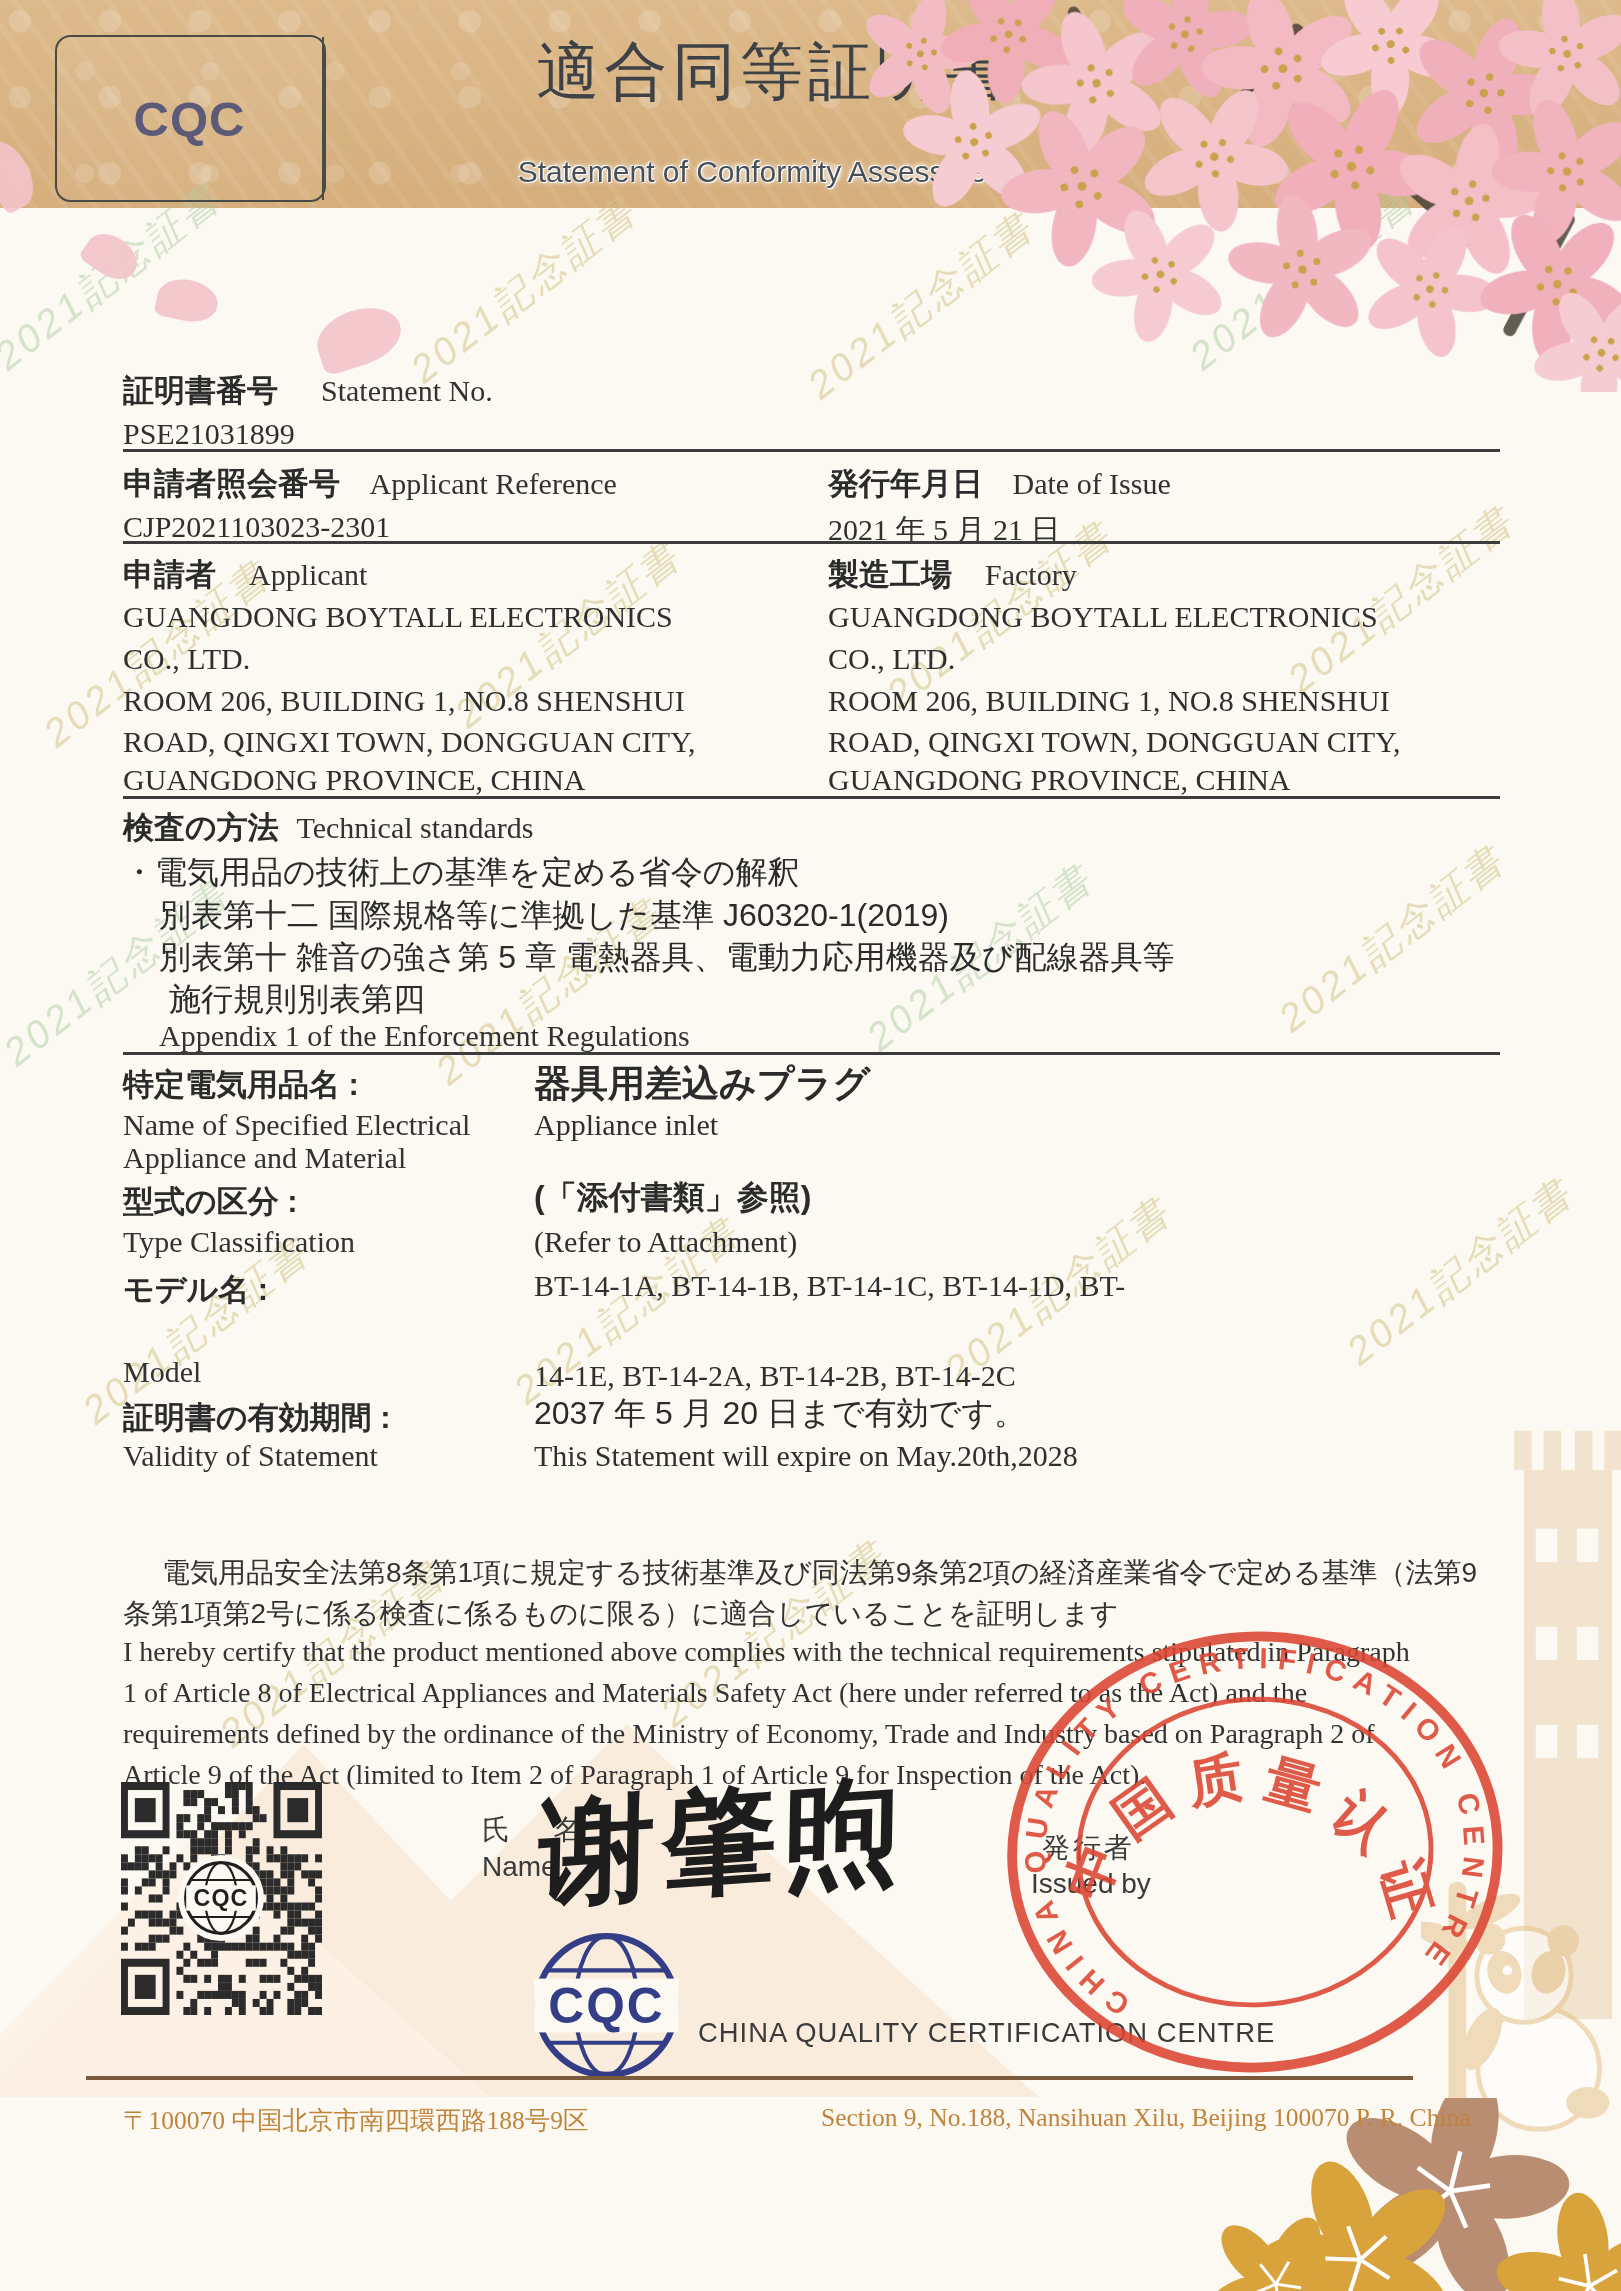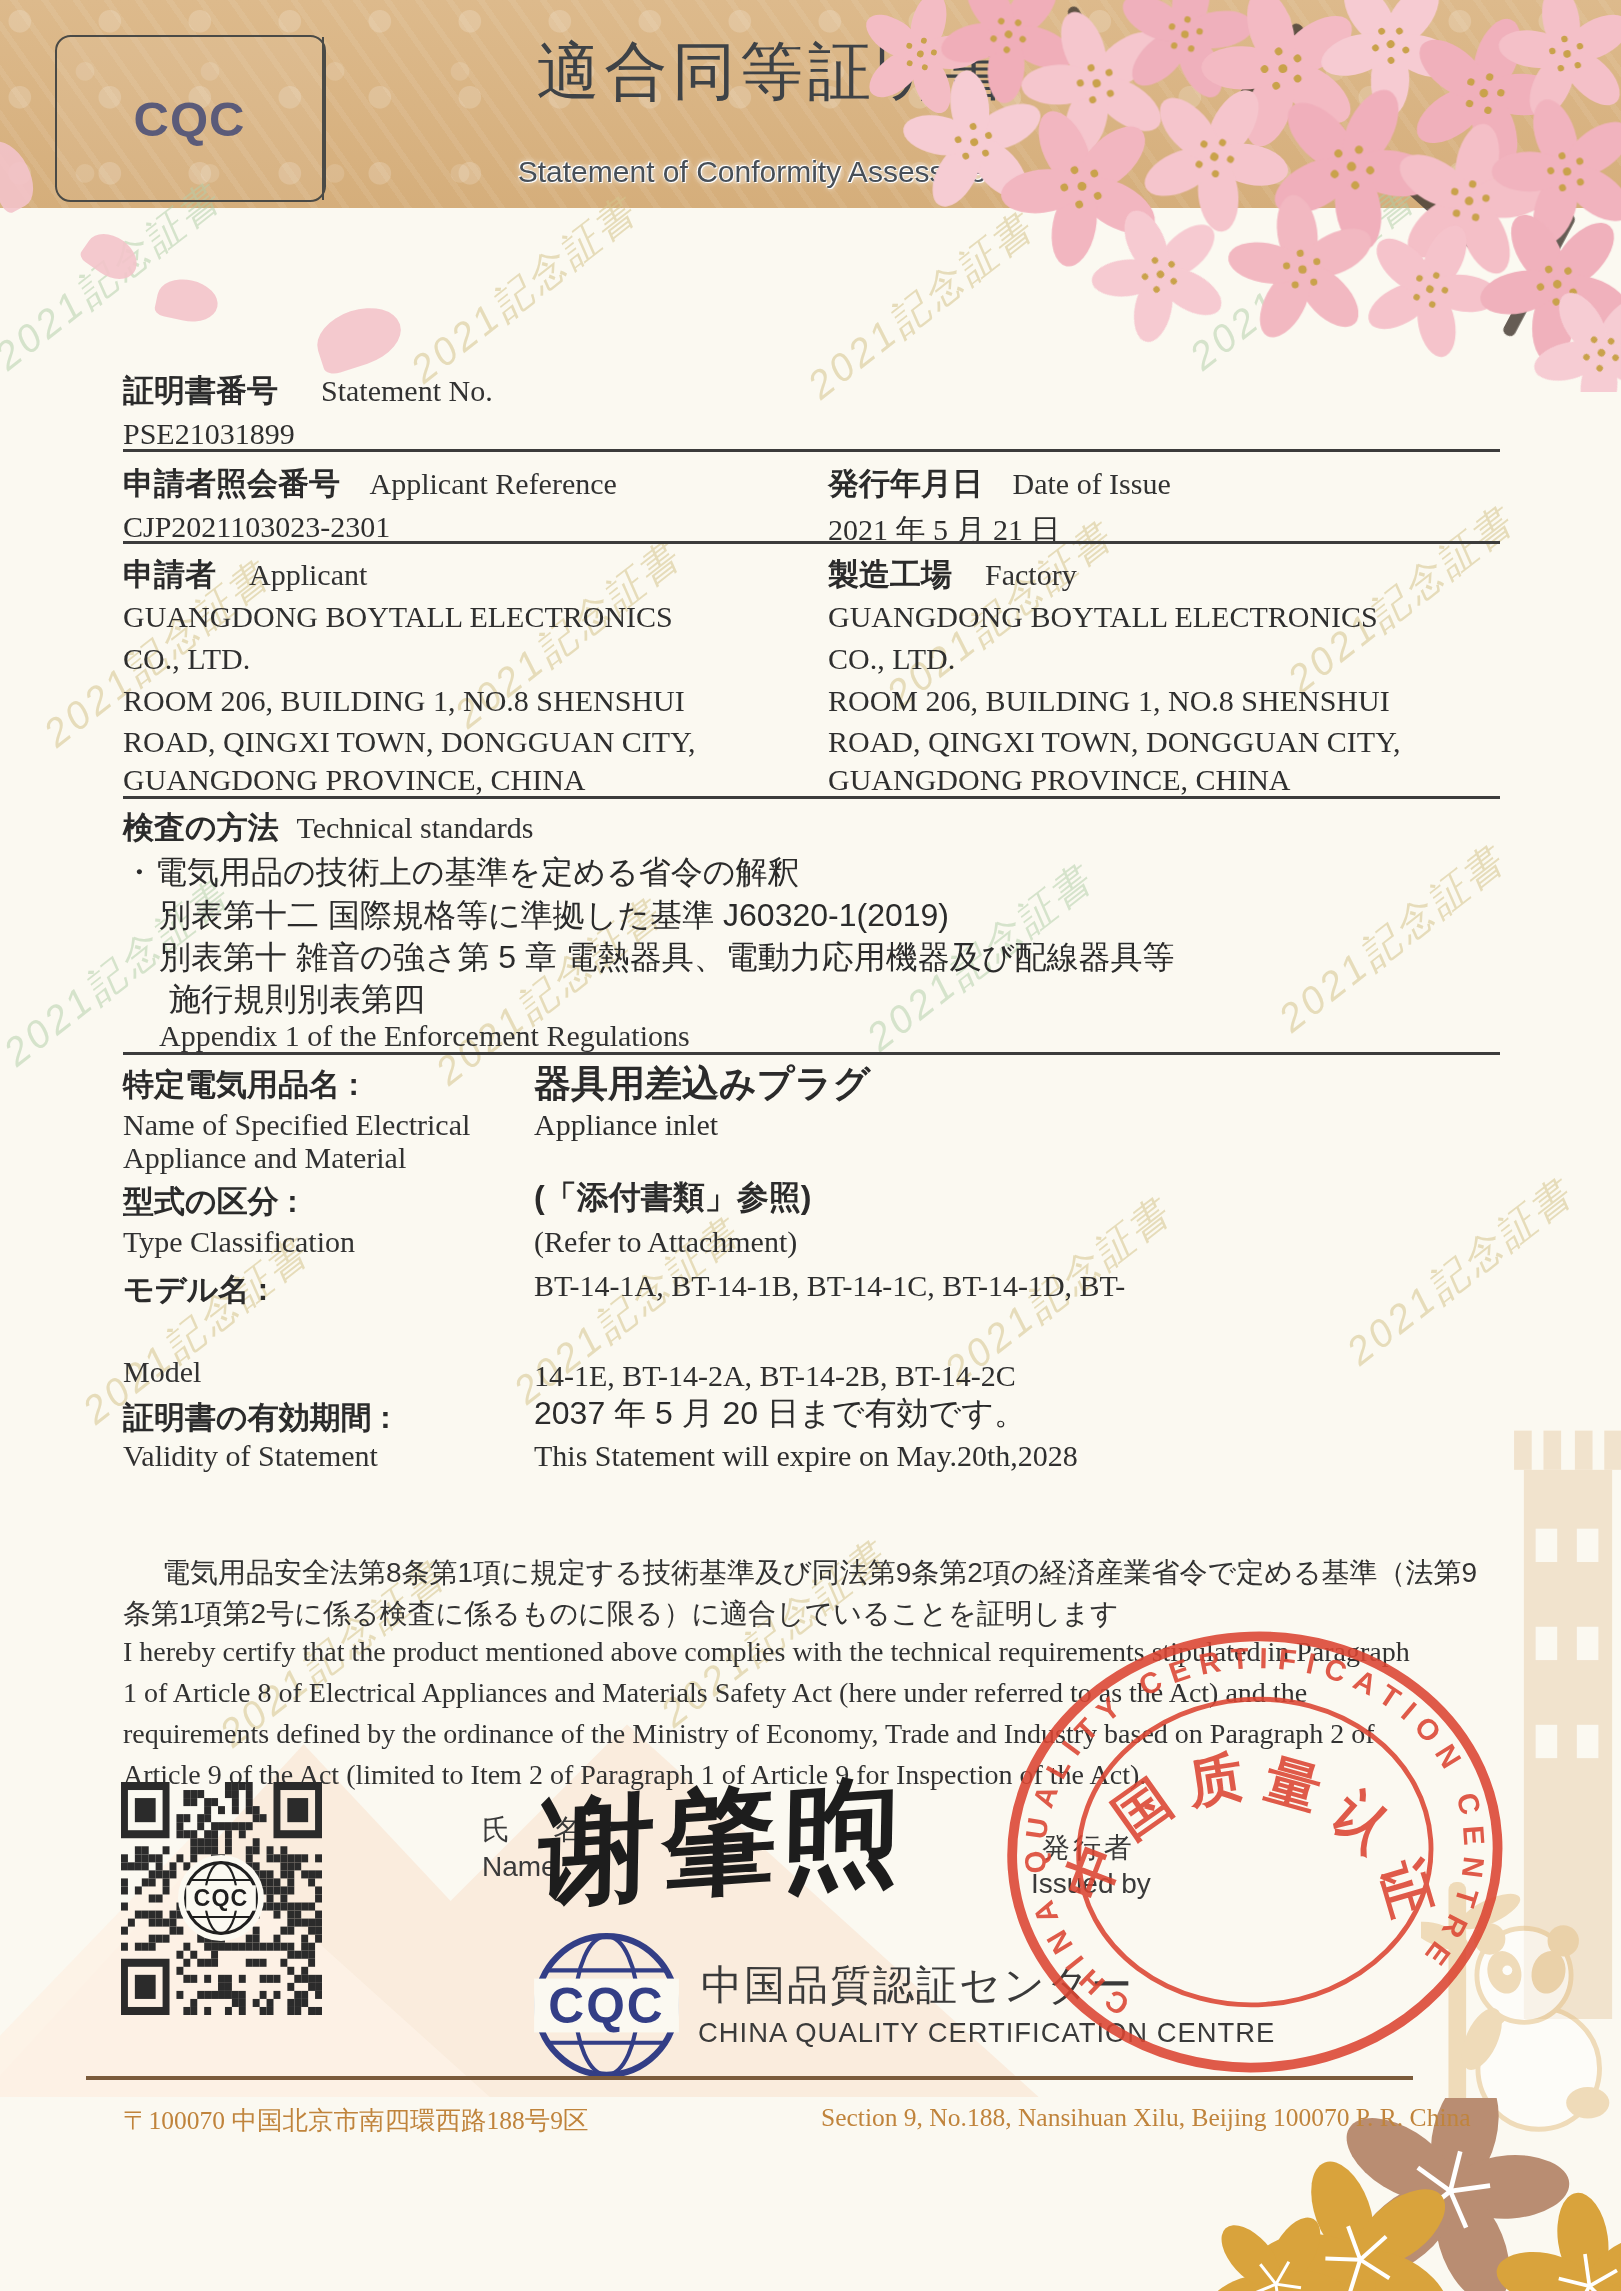--- a/index.html
+++ b/index.html
@@ -626,21 +626,20 @@
   <div class="ln sig-label" style="left:1031px;top:1868px;">Issued by</div>
 
   <svg class="ln" style="left:532px;top:1931px;" width="149" height="149" viewBox="0 0 144 144">
     <circle cx="72" cy="72" r="67" fill="none" stroke="#333e86" stroke-width="6"></circle>
     <ellipse cx="72" cy="72" rx="30" ry="67" fill="none" stroke="#333e86" stroke-width="4"></ellipse>
     <line x1="16" y1="38" x2="128" y2="38" stroke="#333e86" stroke-width="4"></line>
     <line x1="16" y1="108" x2="128" y2="108" stroke="#333e86" stroke-width="4"></line>
     <rect x="2" y="46" width="140" height="52" fill="#fbf9f1"></rect>
     <text x="72" y="89" text-anchor="middle" font-family="Liberation Sans, DejaVu Sans, sans-serif" font-size="48" font-weight="bold" fill="#333e86" letter-spacing="2">CQC</text>
   </svg>
-  <div class="ln issuer-jp" style="left:701px;top:1958px;">中国品質認証センター</div>
   <div class="ln issuer-en" style="left:698px;top:2017px;">CHINA QUALITY CERTIFICATION CENTRE</div>
 
   <div class="stamp">
     <svg width="534" height="470" viewBox="0 0 540 480">
       <ellipse cx="270" cy="240" rx="248" ry="220" fill="none" stroke="#dc4532" stroke-width="10"></ellipse>
       <ellipse cx="270" cy="240" rx="180" ry="156" fill="none" stroke="#dc4532" stroke-width="5"></ellipse>
       <path id="stampArcO" d="M 134,382 A 214,186 0 1 1 406,382" fill="none"></path>
       <text fill="#dc4532" font-family="Liberation Sans, DejaVu Sans, sans-serif" font-size="30" font-weight="600">
         <textPath href="#stampArcO" startOffset="0" textLength="930" lengthAdjust="spacing">CHINA QUALITY CERTIFICATION CENTRE</textPath>
       </text>

